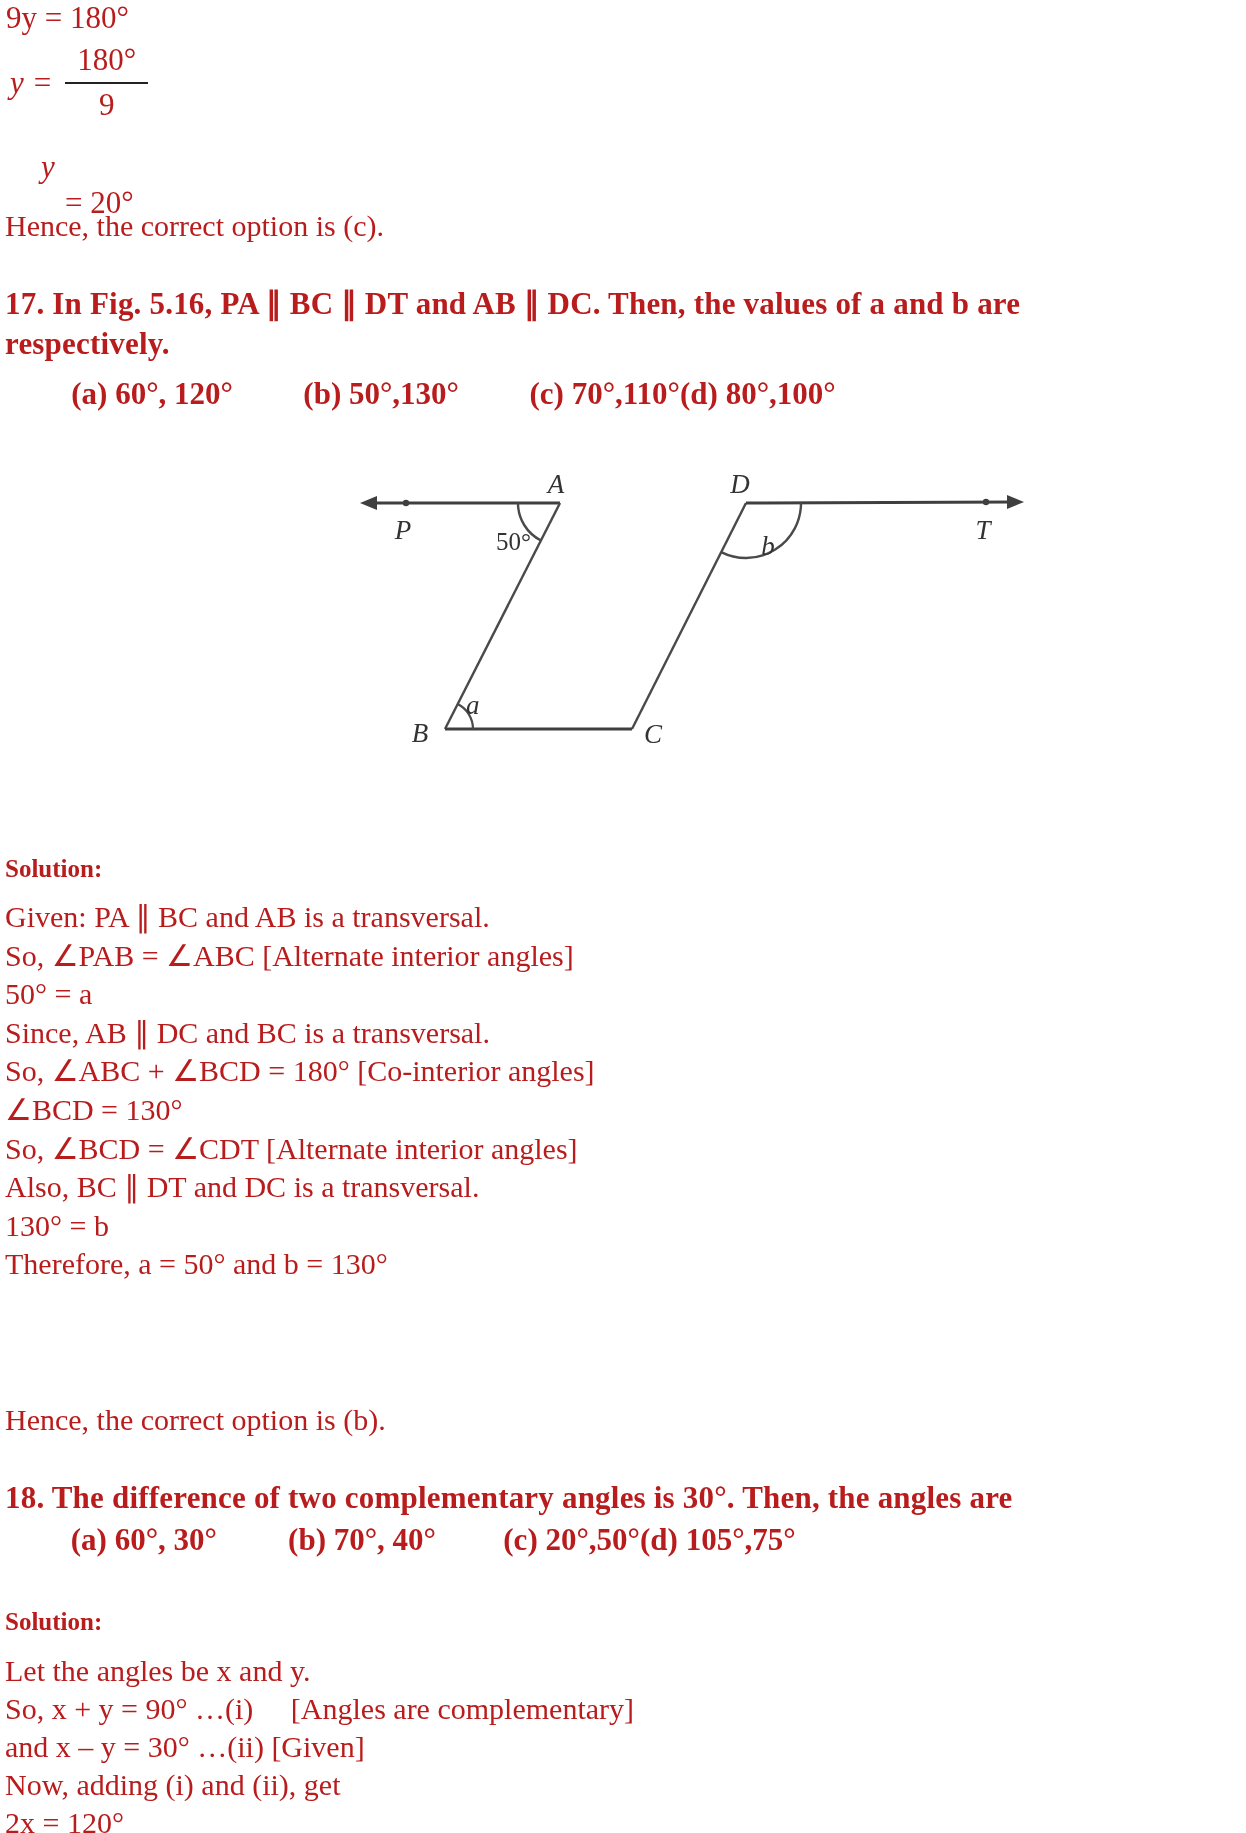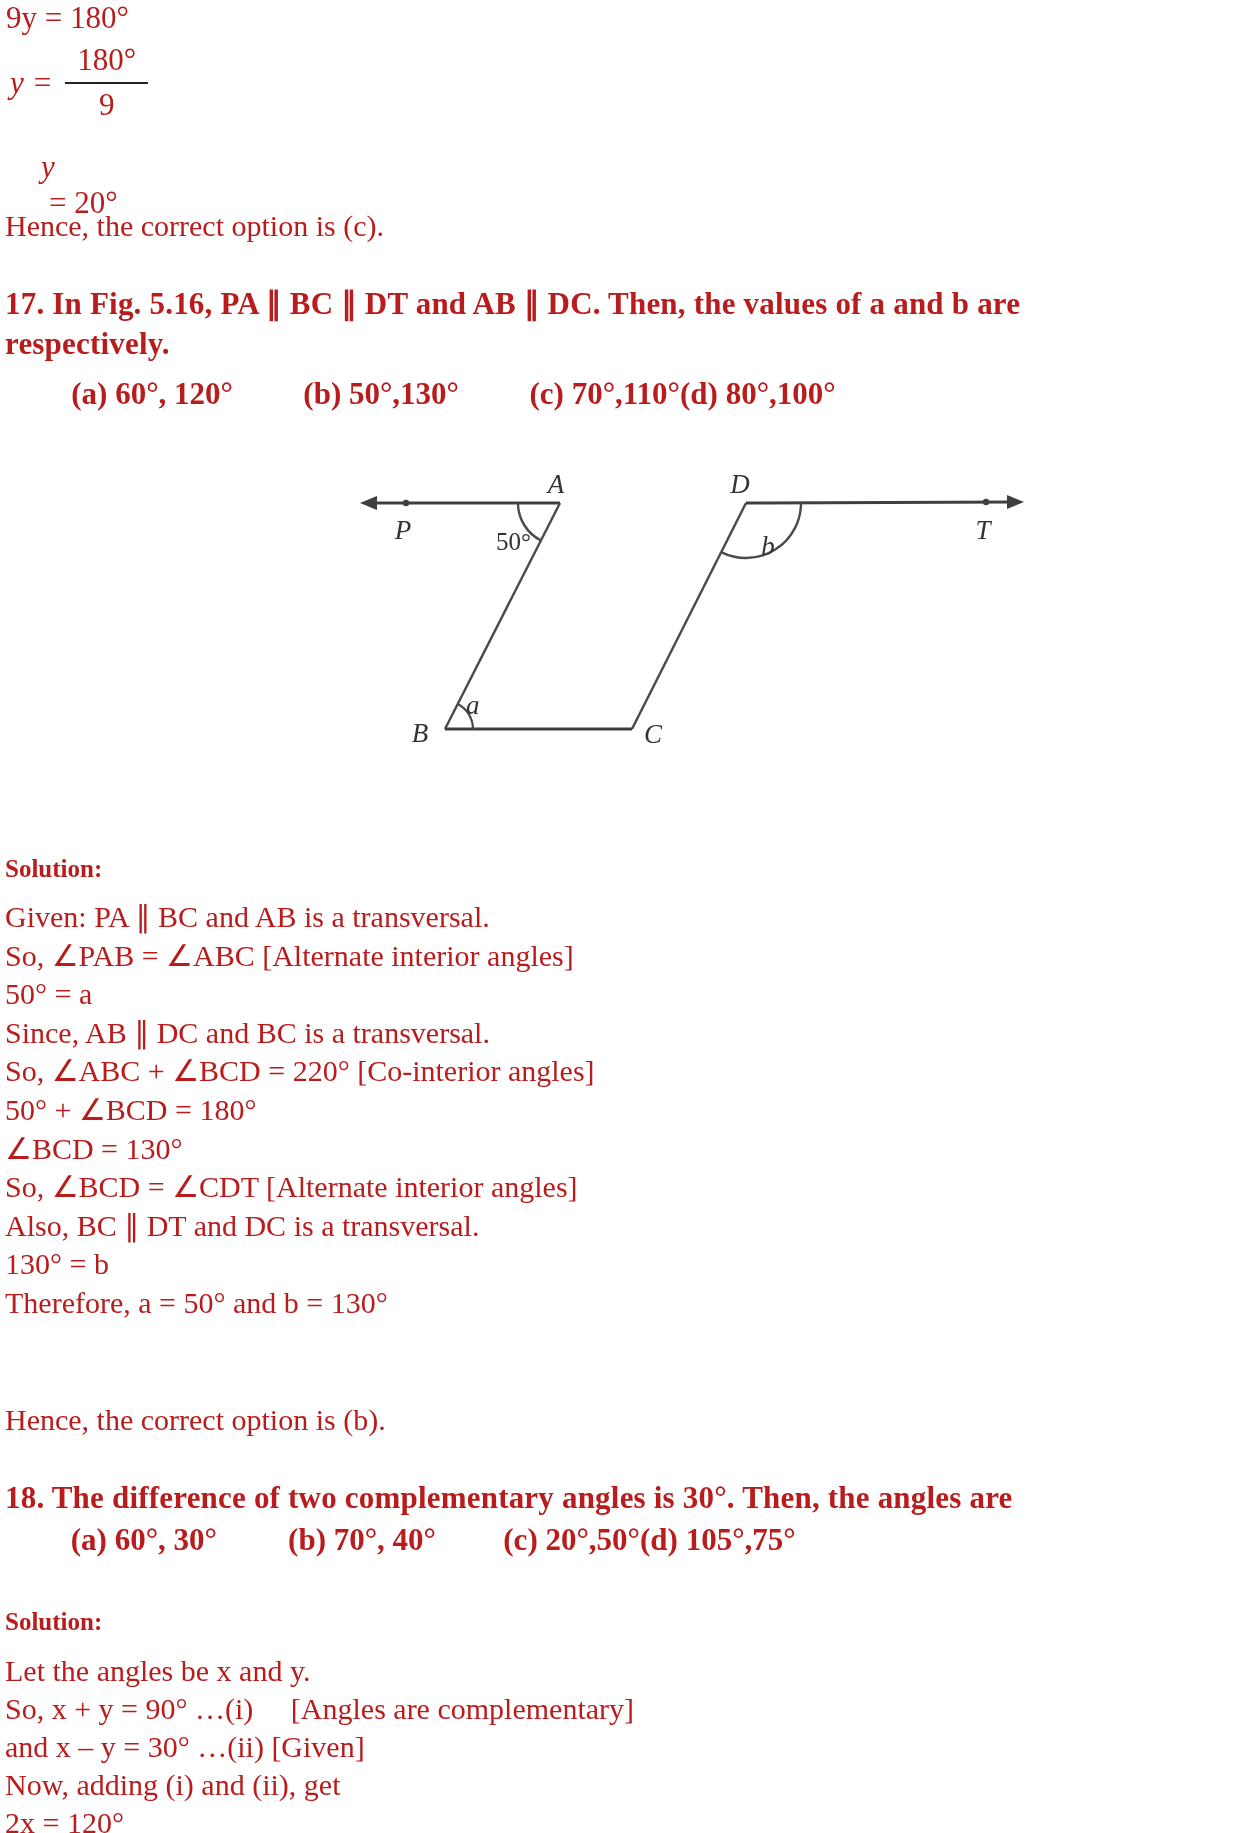--- a/index.html
+++ b/index.html
@@ -41,21 +41,21 @@
     <span class="var">y</span>
     <span class="eqsign">=</span>
     <span class="frac">
       <span class="num">180°</span>
       <span class="den">9</span>
     </span>
   </div>
 
   <div class="abs eq" style="top:113px;left:10px">
     <span class="var">y</span>
-    <span style="margin-left:8px">= 20°</span>
+    <span style="margin-left:24px">= 20°</span>
   </div>
 
   <div class="abs body-line" style="top:208px;left:5px">Hence, the correct option is (c).</div>
 
   <div class="abs qtitle" style="top:284px;left:5px;width:1080px">17. In Fig. 5.16, PA ∥ BC ∥ DT and AB ∥ DC. Then, the values of a and b are respectively.</div>
 
   <div class="abs opts" style="top:376px;left:5px">
     <span class="opt" style="width:228px">(a) 60°, 120°</span>
     <span class="opt" style="width:226px">(b) 50°,130°</span>
     <span class="opt" style="width:221px">(c) 70°,110°</span>
@@ -93,22 +93,21 @@
     <text x="983" y="84" text-anchor="middle" class="ptlabel">T</text>
   </svg>
 
   <div class="abs sol-head" style="top:855px;left:5px">Solution:</div>
 
   <div class="abs sol" style="top:898px;left:5px">
     <div class="sol-line">Given: PA ∥ BC and AB is a transversal.</div>
     <div class="sol-line">So, ∠PAB = ∠ABC [Alternate interior angles]</div>
     <div class="sol-line">50° = a</div>
     <div class="sol-line">Since, AB ∥ DC and BC is a transversal.</div>
-    <div class="sol-line">So, ∠ABC + ∠BCD = 220° [Co-interior angles]</div>
-    <div class="sol-line">50° + ∠BCD = 180°</div>
+    <div class="sol-line">So, ∠ABC + ∠BCD = 180° [Co-interior angles]</div>
     <div class="sol-line">∠BCD = 130°</div>
     <div class="sol-line">So, ∠BCD = ∠CDT [Alternate interior angles]</div>
     <div class="sol-line">Also, BC ∥ DT and DC is a transversal.</div>
     <div class="sol-line">130° = b</div>
     <div class="sol-line">Therefore, a = 50° and b = 130°</div>
   </div>
 
   <div class="abs body-line" style="top:1402px;left:5px">Hence, the correct option is (b).</div>
 
   <div class="abs qtitle" style="top:1478px;left:5px;width:1246px">18. The difference of two complementary angles is 30°. Then, the angles are</div>

